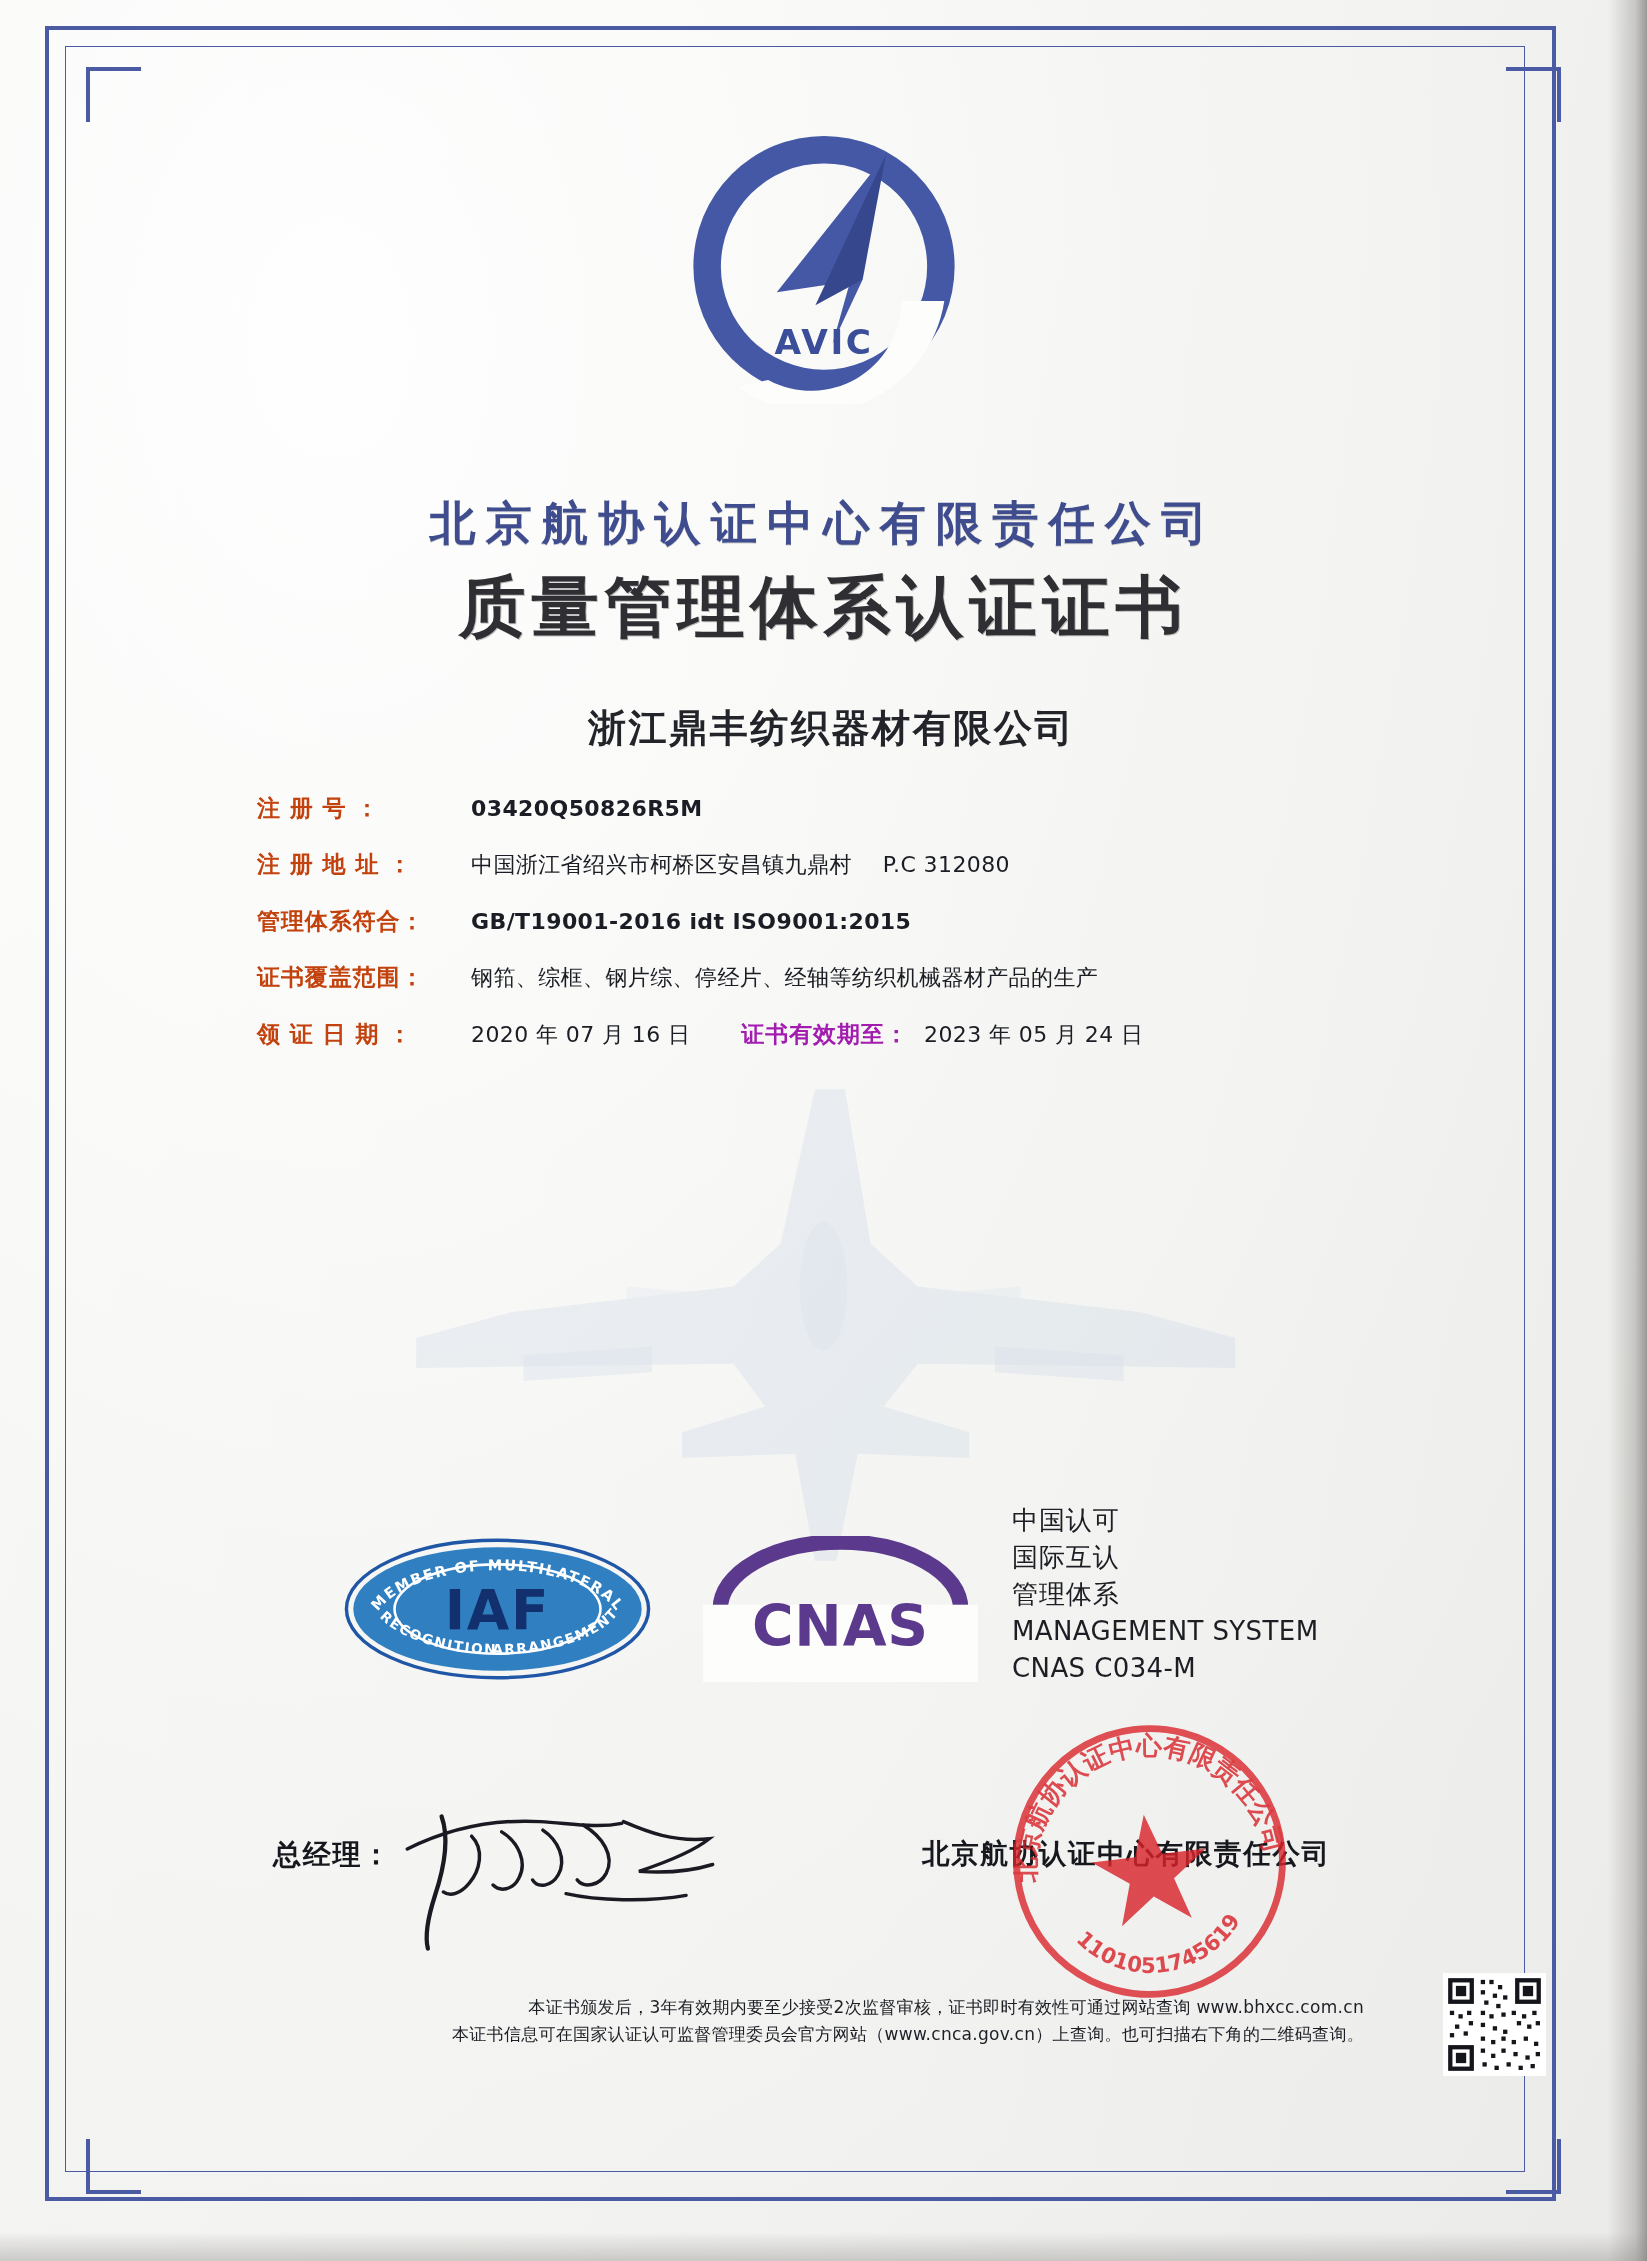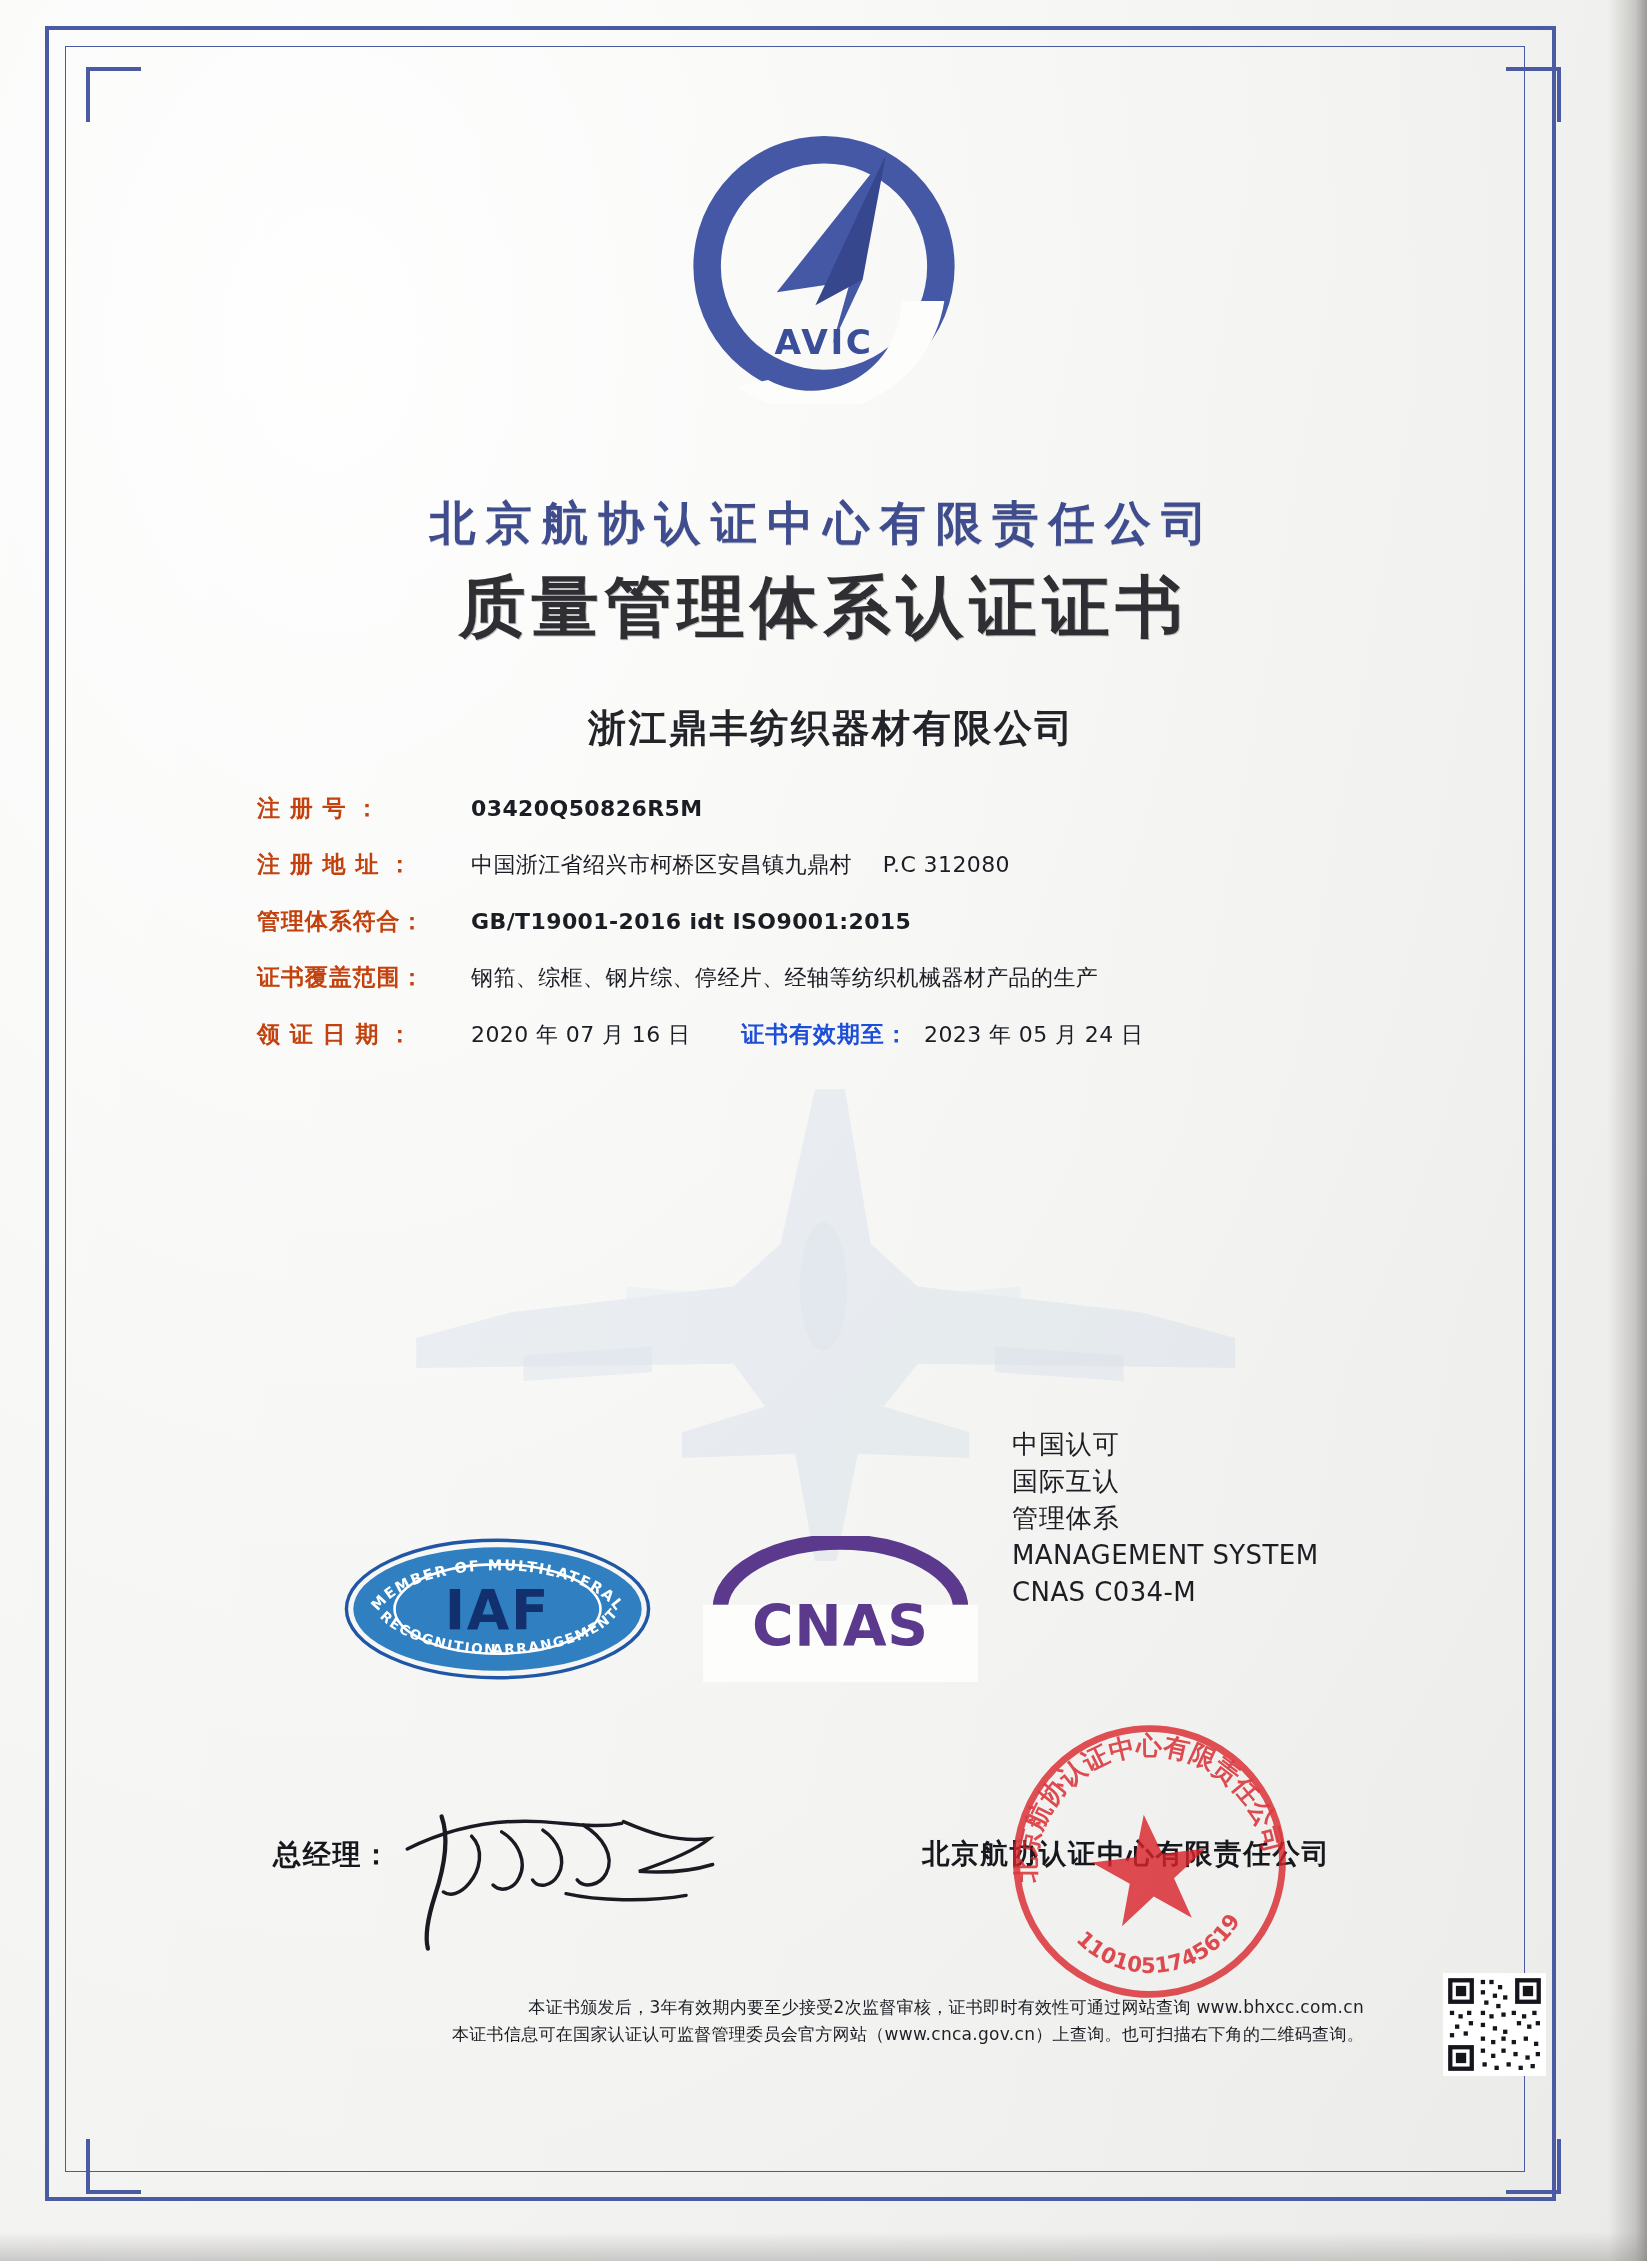--- a/index.html
+++ b/index.html
@@ -149,21 +149,21 @@
     letter-spacing: 0.4px;
   }
   .field-value.bold {
     font-weight: 700;
   }
   .inline-gap { display: inline-block; width: 31px; }
   .sub-label {
     font-family: "DejaVu Sans", sans-serif;
     font-size: 23px;
     font-weight: 600;
-    color: #1d4ed8;
+    color: #a21caf;
     margin-left: 51px;
     margin-right: 15.4px;
     letter-spacing: 0.9px;
   }
 
   
   .iaf-mark {
     position: absolute;
     left: 343px;
     top: 1536px;
@@ -173,21 +173,21 @@
   .cnas-mark {
     position: absolute;
     left: 703px;
     top: 1536px;
     width: 275px;
     height: 146px;
   }
   .cnas-text {
     position: absolute;
     left: 1012px;
-    top: 1426px;
+    top: 1502px;
     font-family: "DejaVu Sans", sans-serif;
     color: #1c1e24;
     line-height: 1.42;
   }
   .cnas-text div { font-size: 26px; letter-spacing: 0.9px; }
   .cnas-text .latin { font-size: 26px; letter-spacing: 0.4px; }
 
   
   .gm-label {
     position: absolute;

